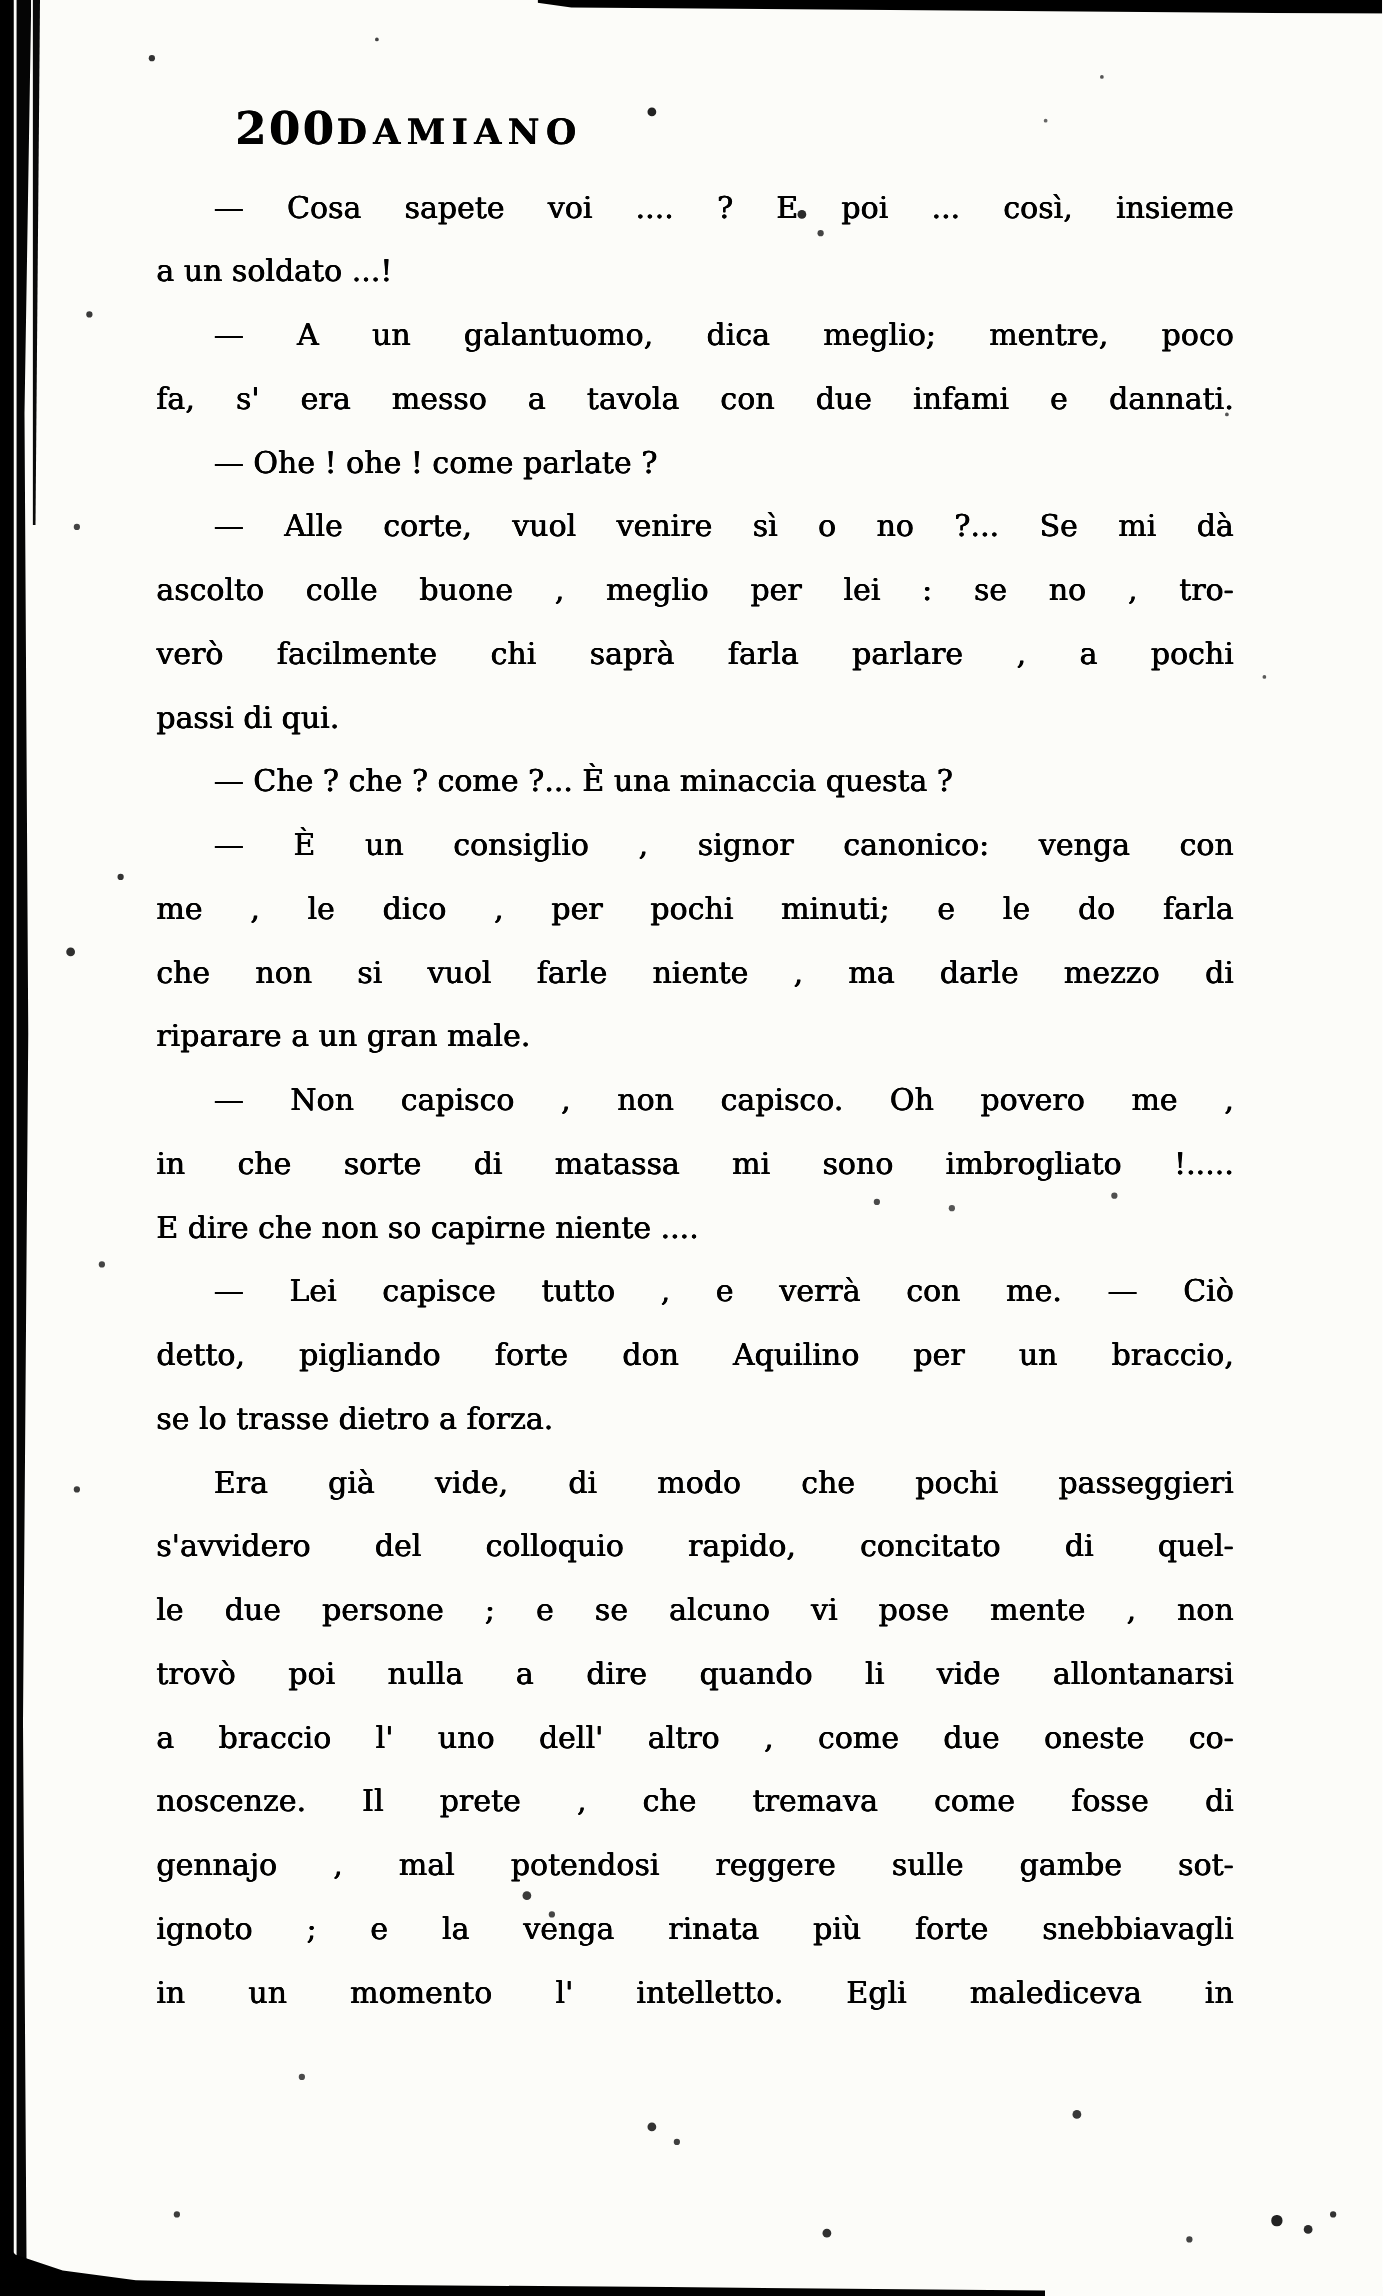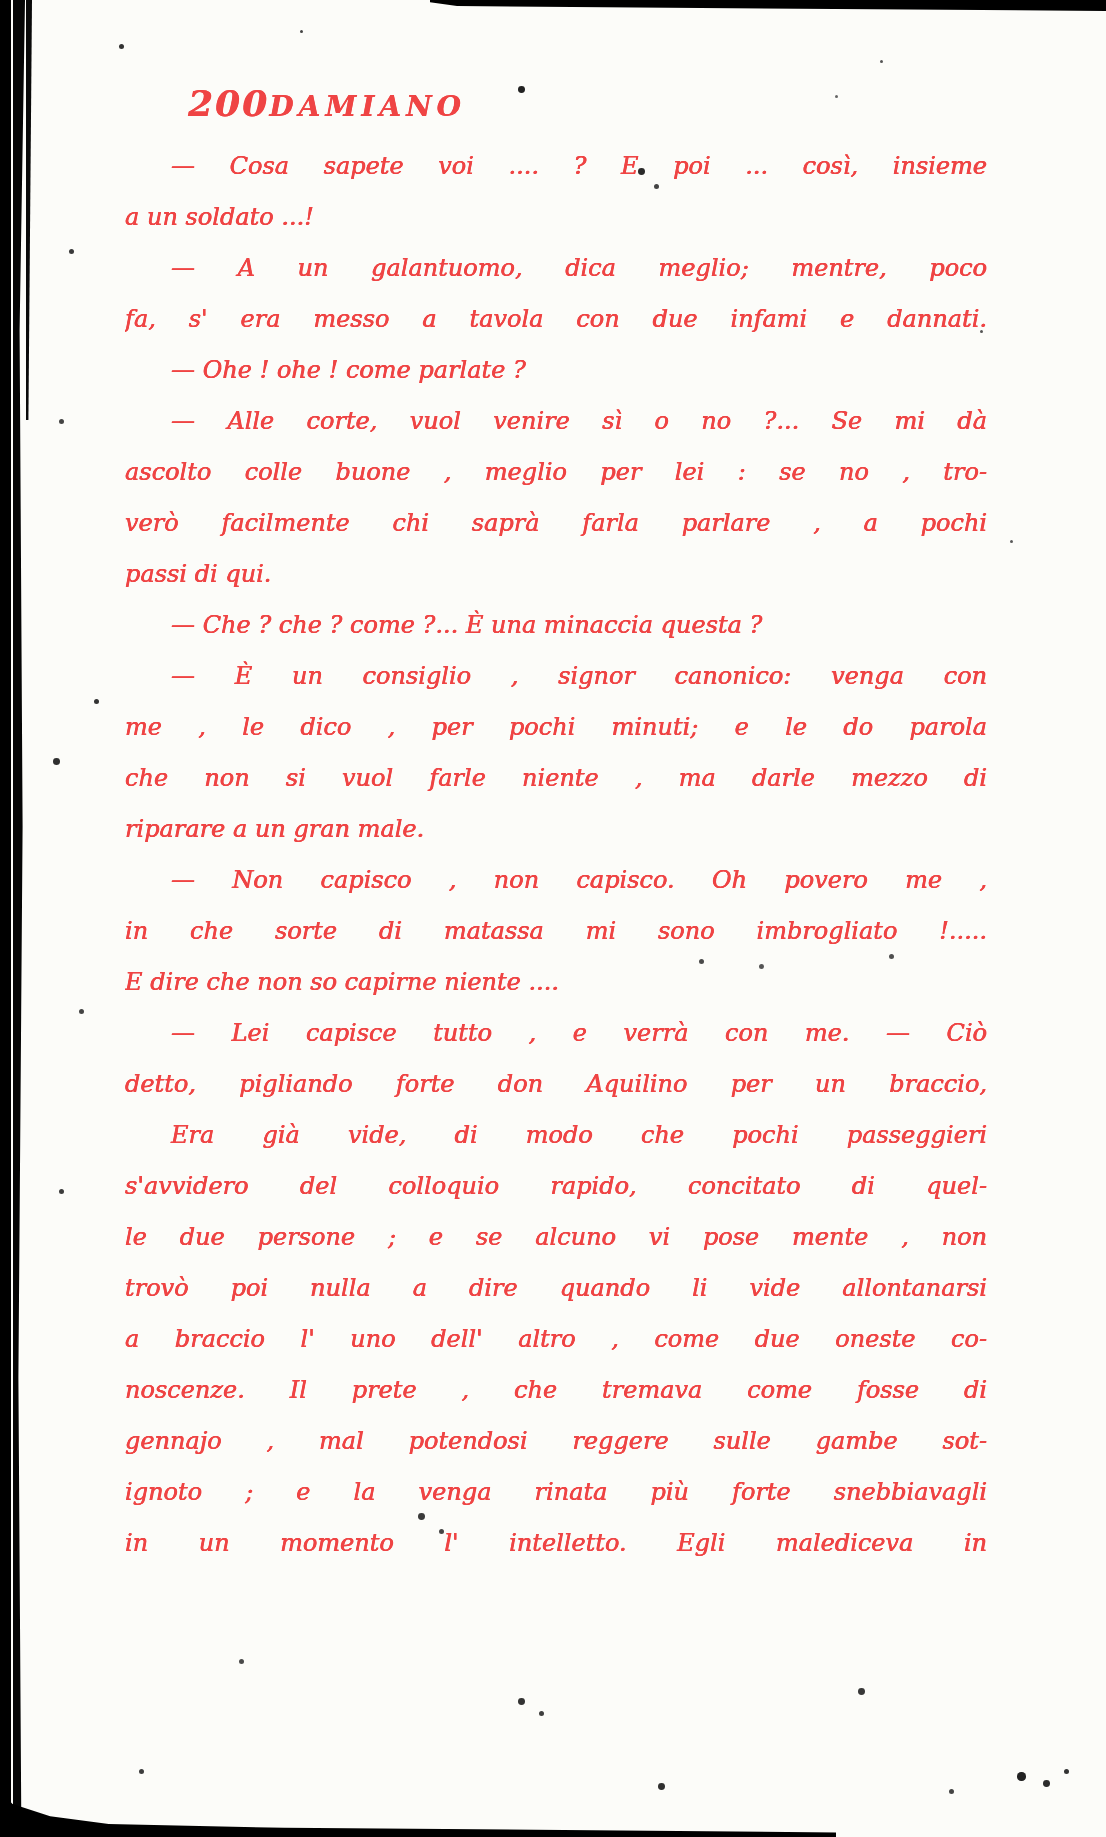--- a/index.html
+++ b/index.html
@@ -2,22 +2,21 @@
 <html><head>
 <meta charset="utf-8">
 <style>
   html,body{margin:0;padding:0;background:#ffffff;}
   .page{
     position:relative;
     width:1106px;height:1837px;
     background:#fcfcf9;
     overflow:hidden;
     font-family:"DejaVu Serif", serif;
-    color:#ef4444;
-    font-style:italic;
+    color:#000000;
   }
   
   .binding{
     position:absolute;left:0;top:0;bottom:0;width:34px;
     background:
       linear-gradient(90deg,
         #000 0px,#000 9px,
         #ededе8 0, 
         transparent 9px);
   }
@@ -106,28 +105,29 @@
     <div class="line end">a un soldato ...!</div>
     <div class="line indent">— A un galantuomo,  dica meglio;  mentre, poco</div>
     <div class="line">fa, s' era  messo  a tavola  con  due infami  e dannati.</div>
     <div class="line indent end">— Ohe ! ohe !  come parlate ?</div>
     <div class="line indent">— Alle  corte,  vuol  venire  sì  o no ?... Se  mi  dà</div>
     <div class="line">ascolto  colle  buone ,  meglio  per  lei :  se  no ,  tro-</div>
     <div class="line">verò  facilmente  chi  saprà  farla  parlare ,  a  pochi</div>
     <div class="line end">passi  di  qui.</div>
     <div class="line indent end">— Che ? che ?  come ?...  È  una minaccia questa ?</div>
     <div class="line indent">— È  un  consiglio ,  signor canonico:  venga  con</div>
-    <div class="line">me ,  le  dico ,  per  pochi  minuti;  e  le  do  parola</div>
+    <div class="line">me ,  le  dico ,  per  pochi  minuti;  e  le  do  farla</div>
     <div class="line">che  non  si  vuol  farle  niente ,  ma  darle  mezzo  di</div>
     <div class="line end">riparare  a  un  gran  male.</div>
     <div class="line indent">— Non  capisco ,  non  capisco.  Oh  povero  me ,</div>
     <div class="line">in che  sorte  di  matassa  mi   sono  imbrogliato !.....</div>
     <div class="line end">E  dire  che  non  so  capirne  niente ....</div>
     <div class="line indent">— Lei  capisce  tutto ,  e  verrà  con  me.  — Ciò</div>
     <div class="line">detto,  pigliando  forte  don Aquilino  per  un  braccio,</div>
+    <div class="line end">se  lo  trasse  dietro  a  forza.</div>
     <div class="line indent">Era  già  vide,  di  modo  che   pochi  passeggieri</div>
     <div class="line">s'avvidero  del  colloquio  rapido,  concitato  di  quel-</div>
     <div class="line">le  due  persone ;  e  se  alcuno  vi  pose  mente ,  non</div>
     <div class="line">trovò  poi  nulla  a  dire  quando  li  vide  allontanarsi</div>
     <div class="line">a  braccio  l'  uno  dell'  altro ,  come  due  oneste  co-</div>
     <div class="line">noscenze.  Il  prete ,  che  tremava  come  fosse  di</div>
     <div class="line">gennajo ,  mal  potendosi  reggere  sulle  gambe  sot-</div>
     <div class="line">ignoto ;  e  la  venga  rinata  più  forte  snebbiavagli</div>
     <div class="line">in  un  momento  l'  intelletto.  Egli  malediceva  in</div>
   </main>

